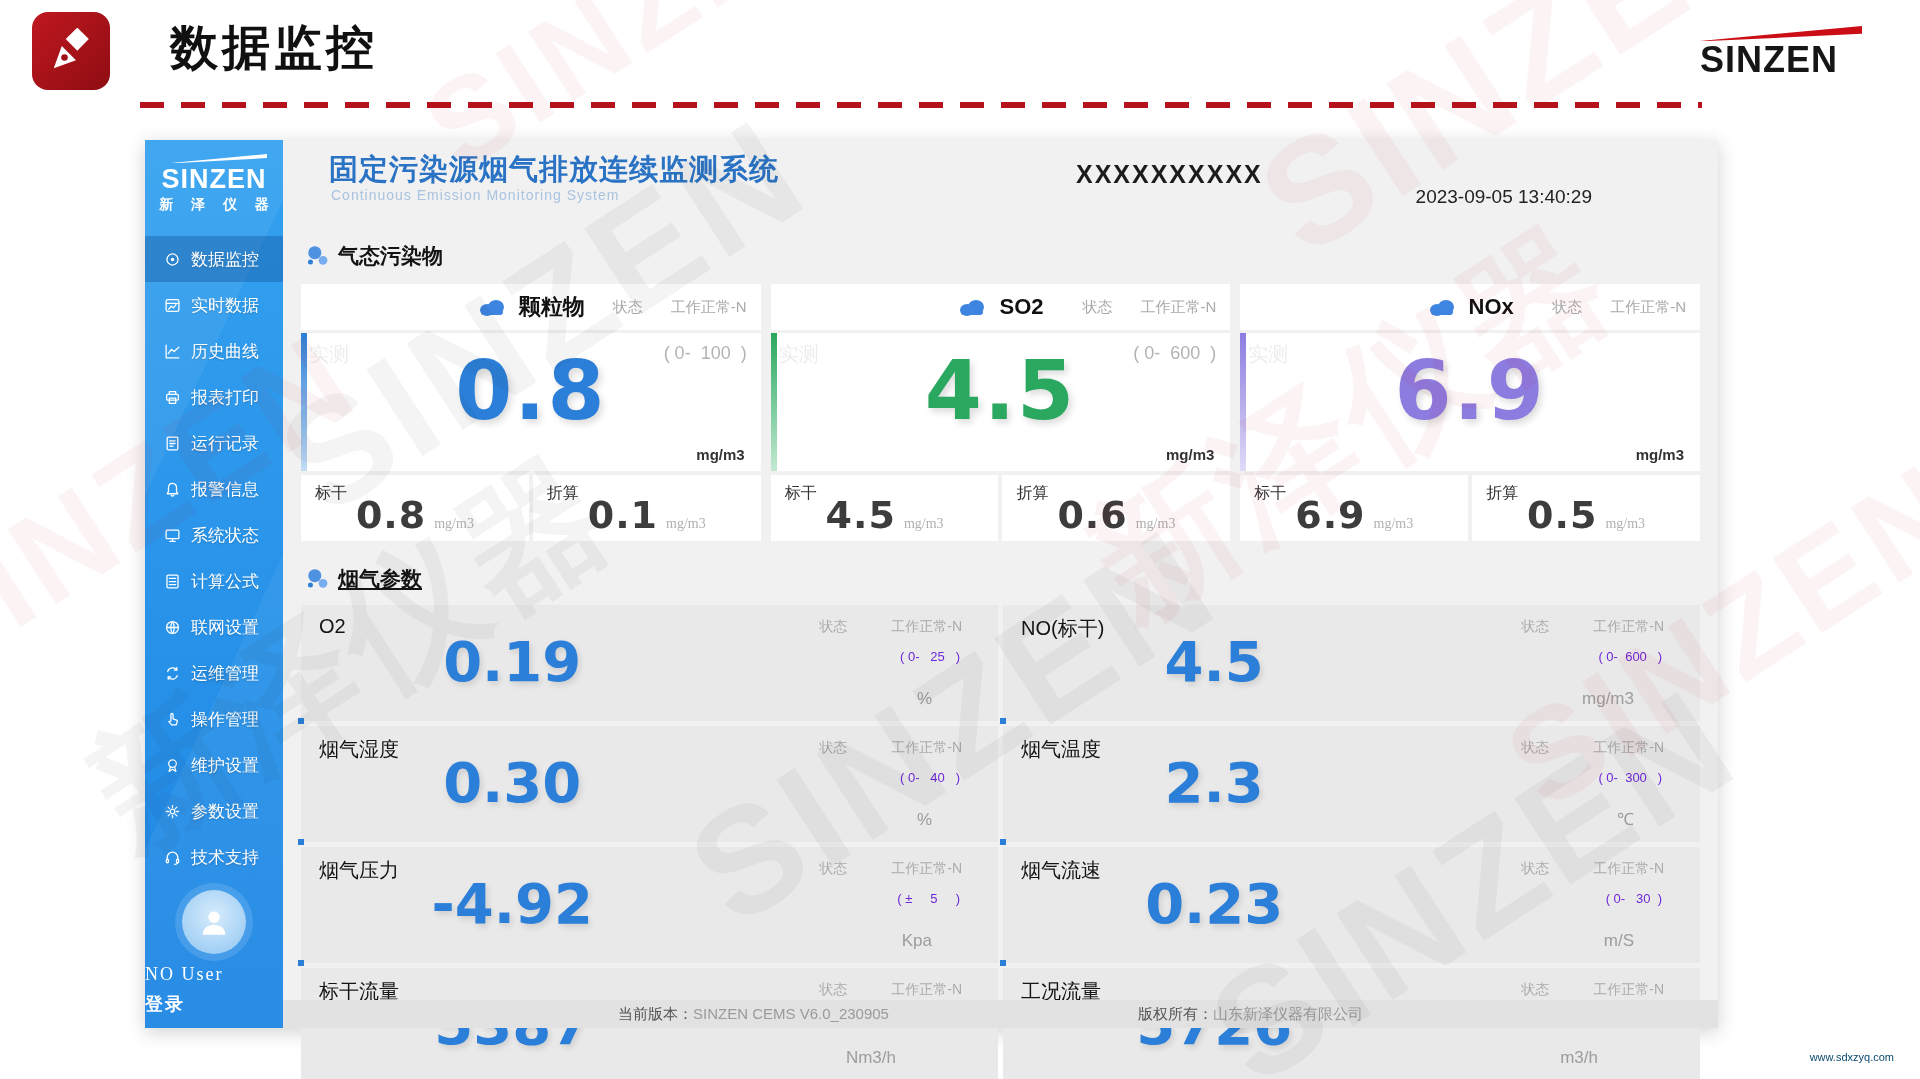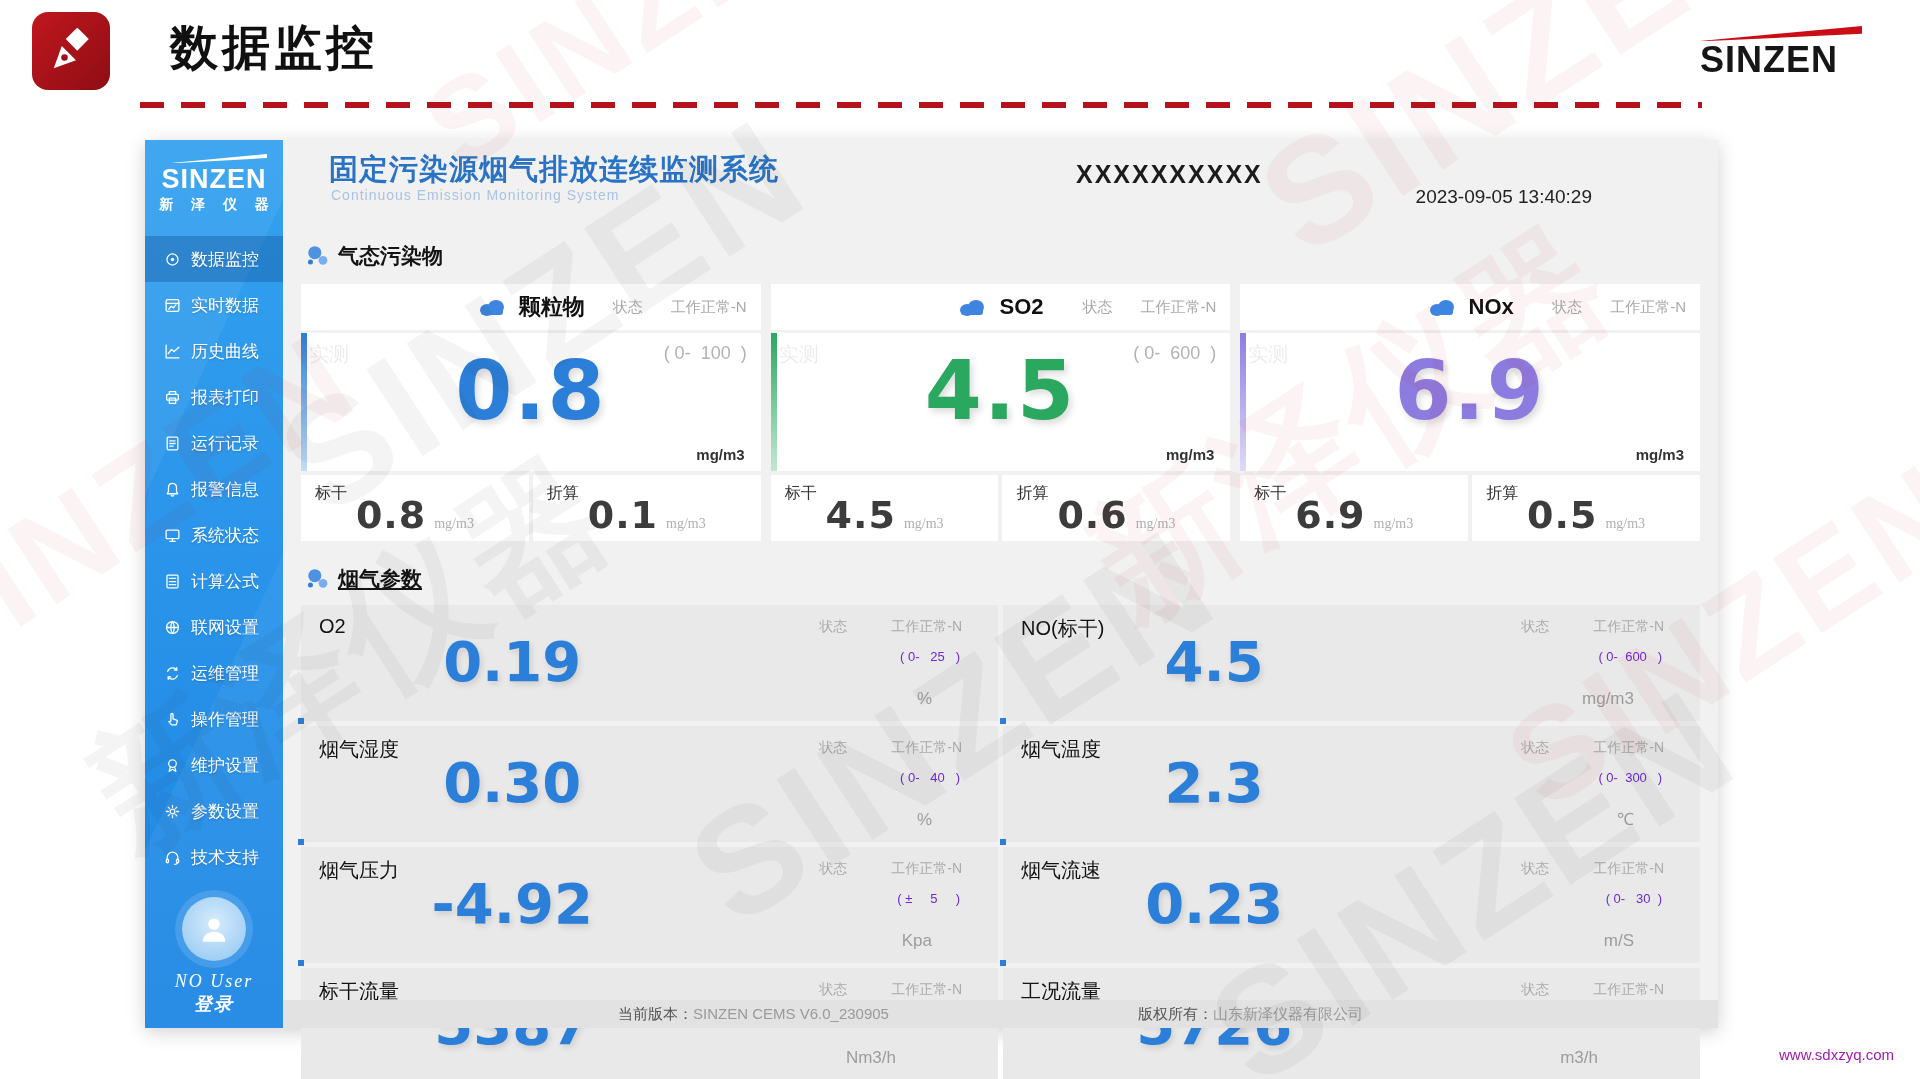--- a/index.html
+++ b/index.html
@@ -17,47 +17,47 @@
     background:linear-gradient(135deg,#c0171f,#8e0d13);border-radius:16px;
     display:flex;align-items:center;justify-content:center;}
   .page-title{position:absolute;left:170px;top:16px;z-index:20;font-size:48px;
     font-weight:900;color:#101010;letter-spacing:4px;}
   .dash-line{position:absolute;left:140px;top:102px;width:1562px;height:6px;z-index:20;
     background:repeating-linear-gradient(90deg,#b5121b 0 24px,transparent 24px 41px);}
   .brand{position:absolute;right:58px;top:26px;z-index:20;}
   .brand .swoosh{width:162px;height:15px;background:#cb0d16;
     clip-path:polygon(0 100%,100% 0,100% 52%,5% 100%);margin-bottom:1px;}
   .brand .text{font-size:36px;font-weight:900;color:#161616;letter-spacing:1px;line-height:1;}
-  .site-url{position:absolute;right:26px;bottom:16px;color:#a21caf;font-size:15px;z-index:20;}
+  .site-url{position:absolute;right:26px;bottom:16px;color:#0c4a6e;font-size:11px;z-index:20;}
   
   .window{position:absolute;left:145px;top:140px;width:1573px;height:888px;z-index:10;
     display:flex;background:#f1f1f1;box-shadow:0 4px 18px rgba(0,0,0,.18);}
   
   .sidebar{width:138px;flex-shrink:0;position:relative;color:#fff;
     background:linear-gradient(180deg,#34a1ef,#1e86e4);}
   .sidebar::before{content:"";position:absolute;inset:0;
     background:linear-gradient(115deg,rgba(255,255,255,.06) 0 30%,transparent 30% 60%,rgba(255,255,255,.05) 60%);}
   .side-logo{position:relative;padding:14px 0 6px;text-align:center;}
   .side-logo .swoosh{margin:0 auto 2px 26px;width:96px;height:9px;background:#fff;
     clip-path:polygon(0 100%,100% 0,100% 45%,7% 100%);}
   .side-logo .name{font-size:27px;font-weight:800;letter-spacing:1px;line-height:1.05;}
   .side-logo .sub{font-size:14px;letter-spacing:7px;margin-top:3px;padding-left:7px;font-weight:700;}
   .nav{position:relative;margin-top:16px;}
   .nav-item{height:46px;display:flex;align-items:center;padding-left:19px;gap:9px;
     font-size:17px;cursor:pointer;text-shadow:0 1px 2px rgba(0,0,0,.18);}
   .nav-item.active{background:rgba(9,64,128,.30);}
   .nav-ico{width:18px;display:flex;}
   .nav-ico svg{display:block;}
-  .user{position:absolute;bottom:12px;left:0;right:0;text-align:center;font-style:italic;}
+  .user{position:absolute;bottom:12px;left:0;right:0;text-align:left;}
   .avatar{width:64px;height:64px;border-radius:50%;margin:0 auto 10px;
     background:radial-gradient(circle at 50% 40%,#d7ecfc,#8fc5f2);
     box-shadow:0 0 0 7px rgba(255,255,255,.13);
     display:flex;align-items:center;justify-content:center;}
   .user-name{font-family:"Liberation Serif",serif;font-size:18px;letter-spacing:2px;}
-  .login{font-size:18px;font-weight:700;letter-spacing:2px;cursor:pointer;}
+  .login{font-size:18px;margin-top:7px;font-weight:700;letter-spacing:2px;cursor:pointer;}
   
   .main{flex:1;position:relative;padding:0 18px;}
   .topbar{height:74px;position:relative;}
   .sys-title{position:absolute;left:28px;top:10px;color:#2a73c4;font-size:29px;font-weight:600;letter-spacing:1px;}
   .sys-sub{position:absolute;left:30px;top:47px;color:#a9c3e0;font-size:14px;letter-spacing:1px;}
   .station{position:absolute;left:775px;top:20px;font-size:25px;font-weight:700;color:#1c1c1c;letter-spacing:2px;}
   .clock{position:absolute;right:108px;top:46px;font-size:19px;color:#222;}
   .sec-head{display:flex;align-items:center;gap:9px;margin:6px 0 0 4px;height:32px;
     font-size:21px;font-weight:800;color:#141414;}
   .sec-head.first{margin-top:26px;}

